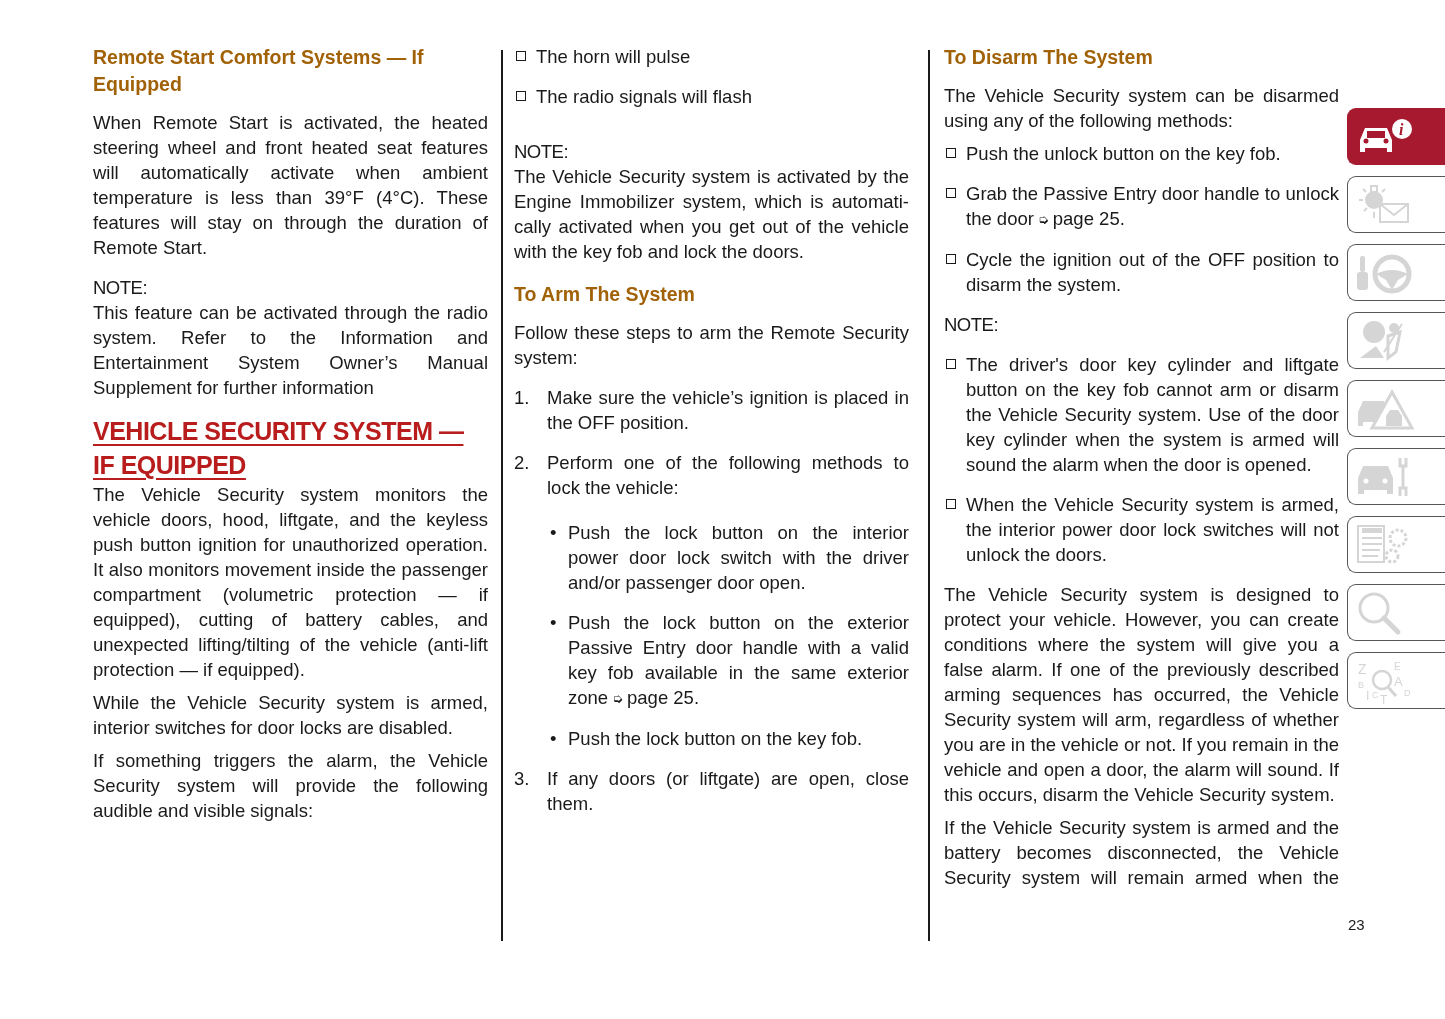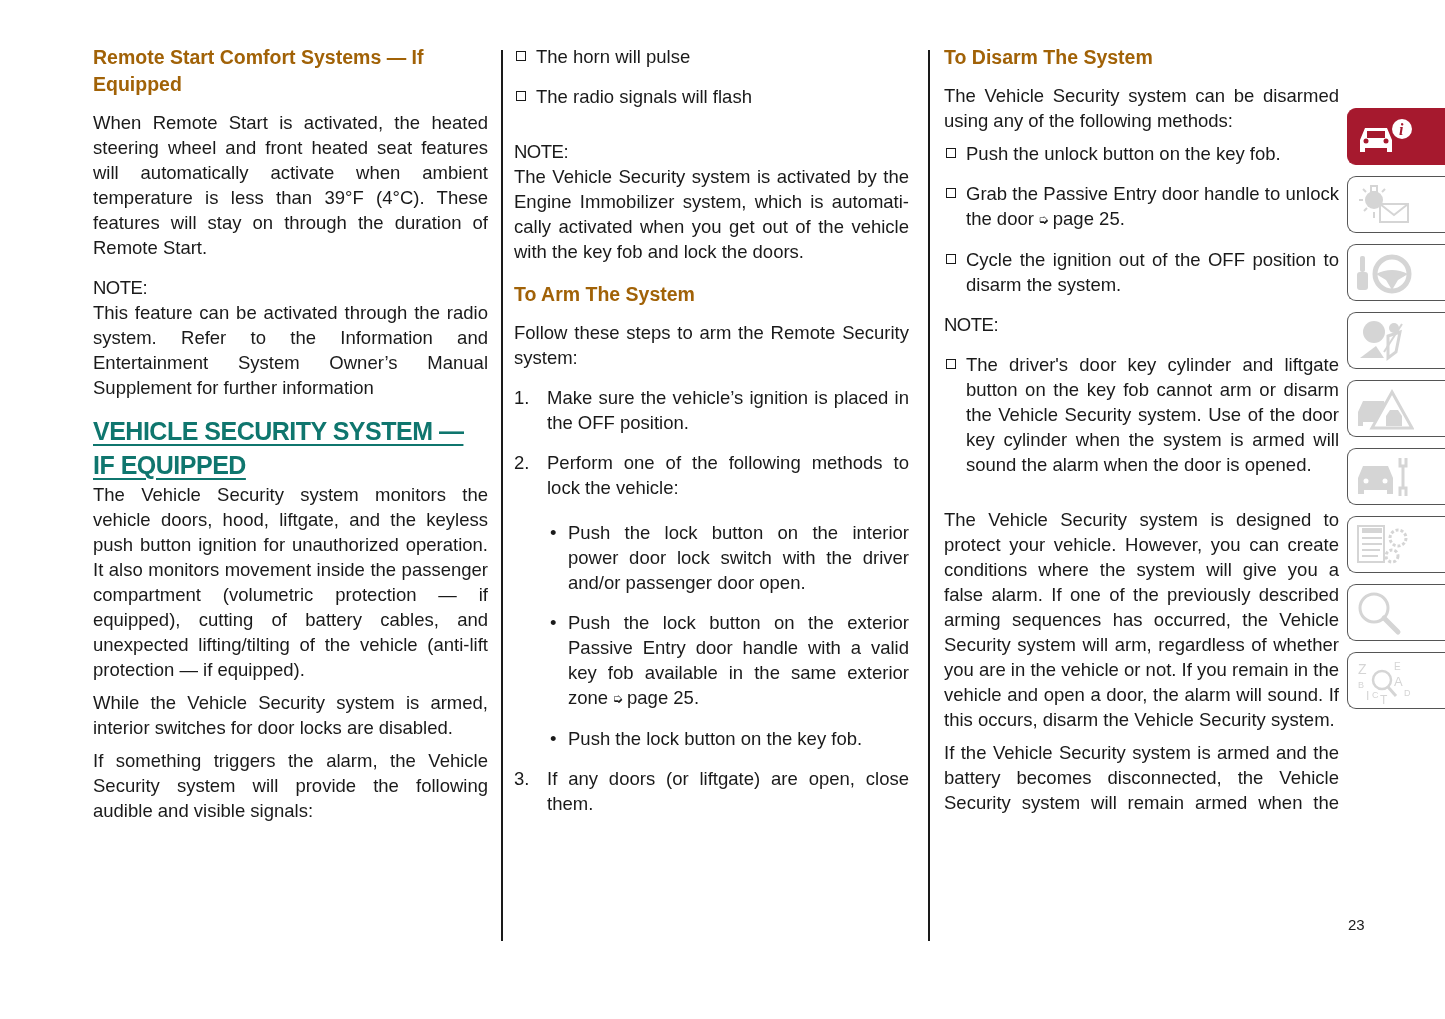--- a/index.html
+++ b/index.html
@@ -9,21 +9,21 @@
   }
   .col { position:absolute; top:44px; font-size:18.5px; line-height:25px; }
   .col1 { left:93px; width:395px; }
   .col2 { left:514px; width:395px; }
   .col3 { left:944px; width:395px; }
   .divider { position:absolute; top:50px; width:2px; height:891px; background:#1a1a1a; }
   .d1 { left:501px; }
   .d2 { left:928px; }
   p { margin:0; text-align:justify; }
   .h3 { color:#a16207; font-weight:bold; font-size:19.5px; line-height:27px; margin:0 0 12px 0; }
-  .h2 { color:#0f766e; font-weight:bold; font-size:25px; line-height:34px; text-decoration:underline; text-decoration-thickness:2px; text-underline-offset:4px; margin:14px 0 0 0; letter-spacing:-0.5px; }
+  .h2 { color:#b91c1c; font-weight:bold; font-size:25px; line-height:34px; text-decoration:underline; text-decoration-thickness:2px; text-underline-offset:4px; margin:14px 0 0 0; letter-spacing:-0.5px; }
   .note-label { font-weight:normal; letter-spacing:-0.5px; }
   .gap-s { height:8px; }
   .gap-m { height:15px; }
   .box-item { position:relative; padding-left:22px; }
   .box-item .box { position:absolute; left:2px; top:7px; width:10px; height:10px; border:1.6px solid #1a1a1a; box-sizing:border-box; }
   .num-item { position:relative; padding-left:33px; }
   .num-item .num { position:absolute; left:0; top:0; }
   .bul-item { position:relative; padding-left:54px; }
   .bul-item .dot { position:absolute; left:36px; top:0; }
   .arrow { display:inline-block; font-size:13px; margin:0 4px 0 4px; vertical-align:1px; }
@@ -124,20 +124,24 @@
     <p>Cycle the ignition out of the OFF position to disarm the system.</p>
   </div>
   <div class="gap-m"></div>
   <div class="note-label">NOTE:</div>
   <div class="gap-m"></div>
   <div class="box-item">
     <span class="box"></span>
     <p>The driver's door key cylinder and liftgate button on the key fob cannot arm or disarm the Vehicle Security system. Use of the door key cylinder when the system is armed will sound the alarm when the door is opened.</p>
   </div>
   <div class="gap-m"></div>
+  <div class="box-item">
+    <span class="box"></span>
+    <p>When the Vehicle Security system is armed, the interior power door lock switches will not unlock the doors.</p>
+  </div>
   <div class="gap-m"></div>
   <p>The Vehicle Security system is designed to protect your vehicle. However, you can create conditions where the system will give you a false alarm. If one of the previously described arming sequences has occurred, the Vehicle Security system will arm, regardless of whether you are in the vehicle or not. If you remain in the vehicle and open a door, the alarm will sound. If this occurs, disarm the Vehicle Security system.</p>
   <div class="gap-s"></div>
   <p style="text-align-last:justify;">If the Vehicle Security system is armed and the battery becomes disconnected, the Vehicle Security system will remain armed when the</p>
 </div>
 
 <div class="pagenum">23</div>
 
 <div class="tabs">
   <div class="tab active" style="top:0">

